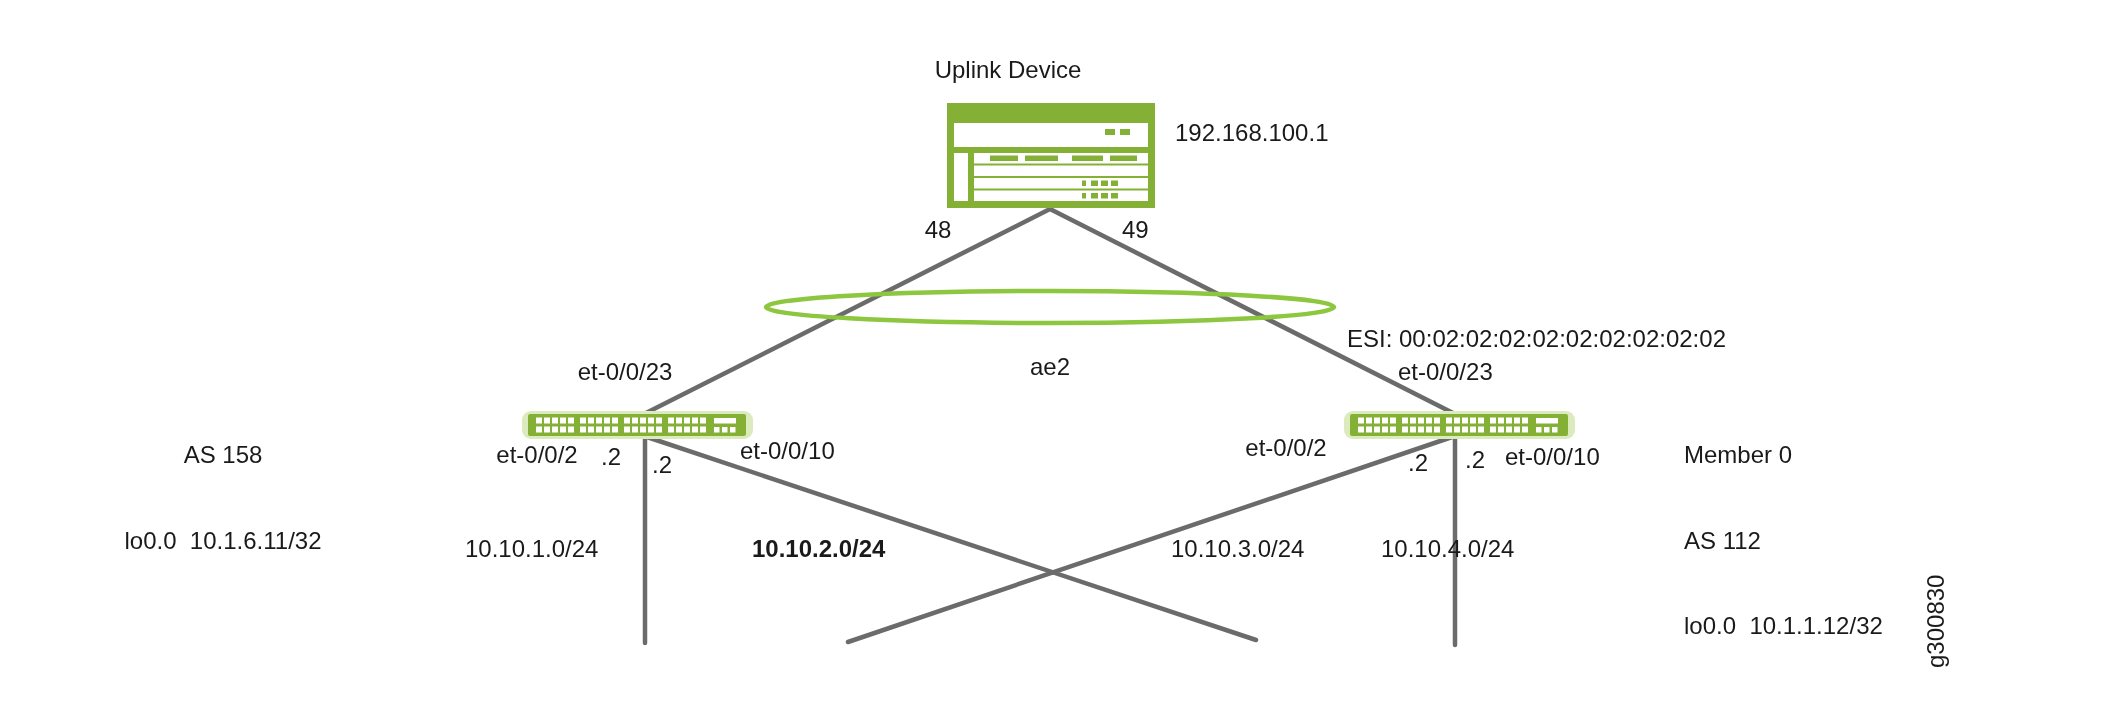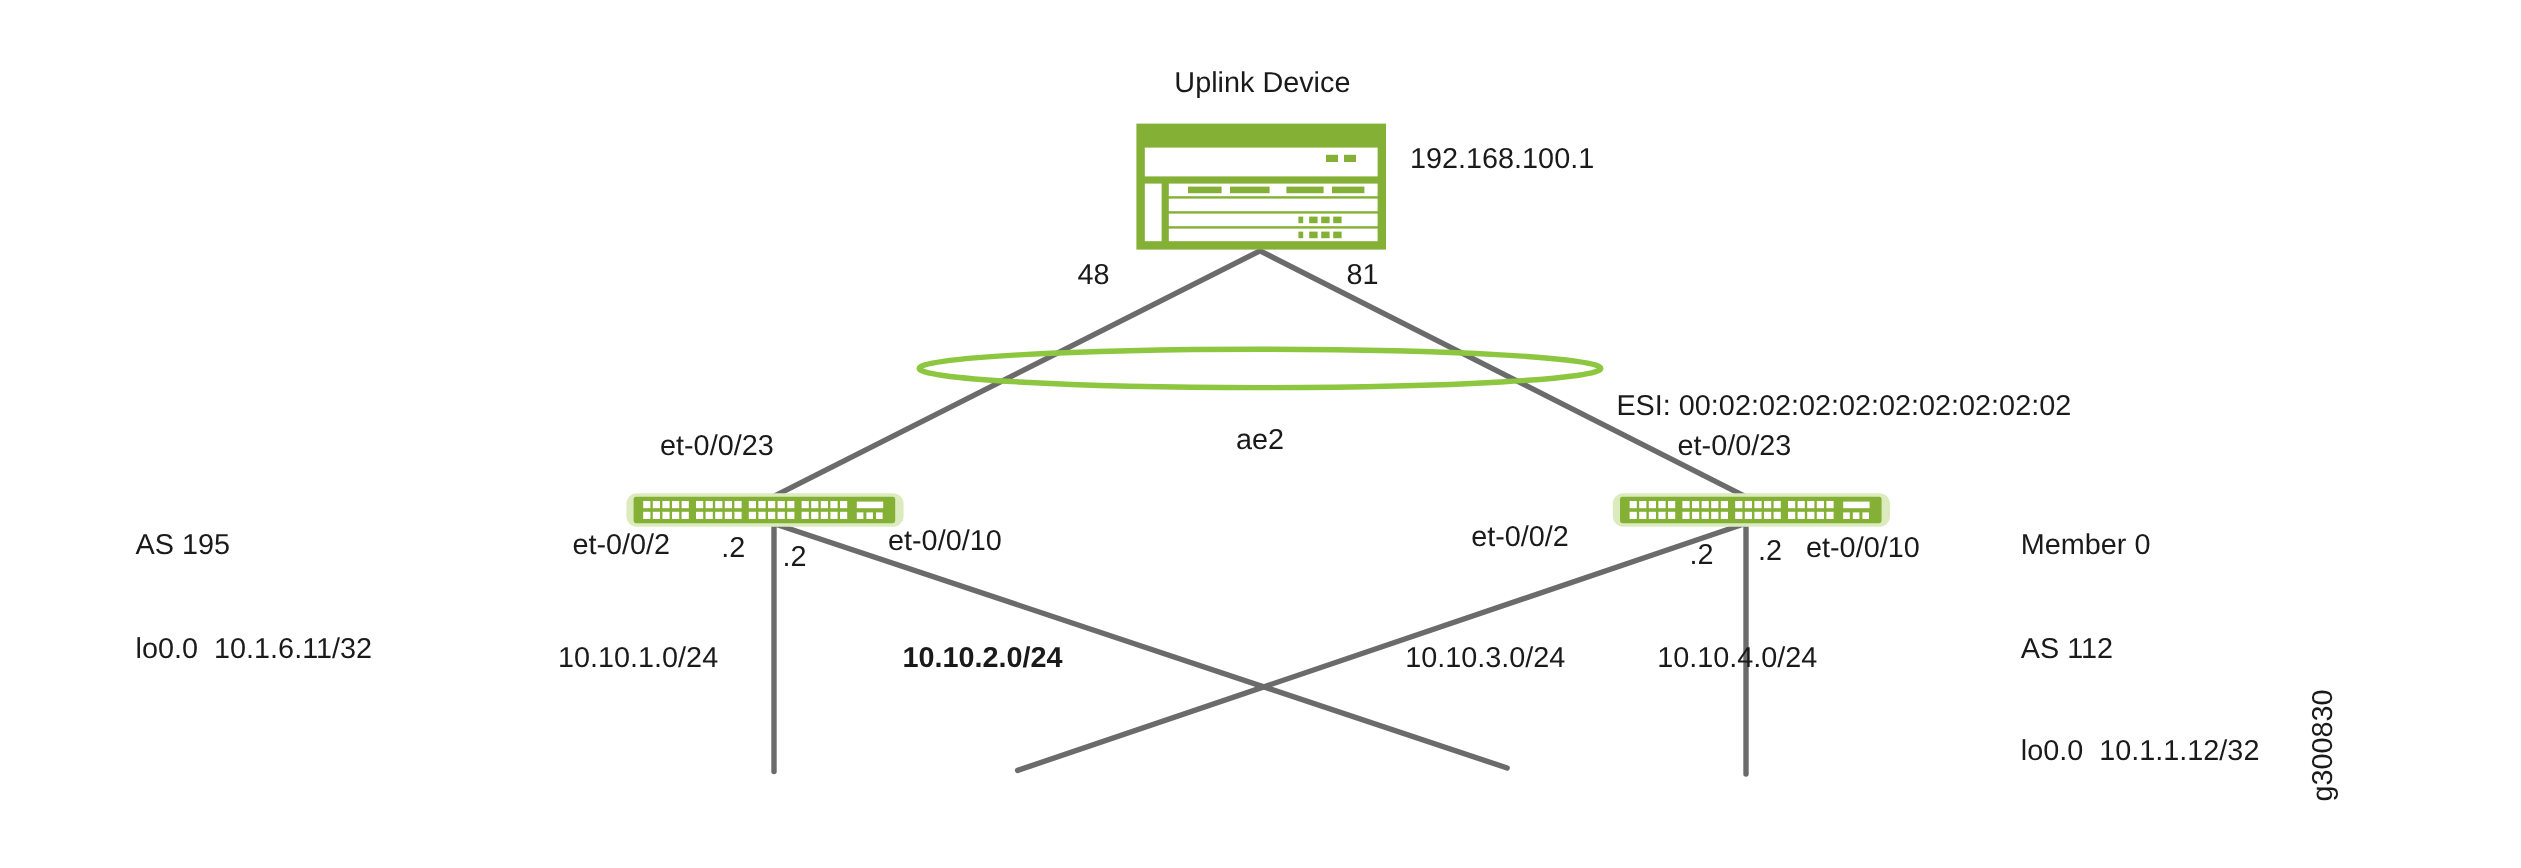--- a/index.html
+++ b/index.html
@@ -21,30 +21,30 @@
     left: 0;
     top: 0;
   }
   .lbl {
     position: absolute;
     font-size: 24px;
     line-height: 28px;
     white-space: pre;
     color: var(--text-color, #1a1a1a);
   }
-  .ra { text-align: left; }
+  .ra { text-align: center; }
   .ctr { text-align: center; }
   .link { stroke: var(--line-gray, #6b6b6b); stroke-width: 4.5; stroke-linecap: round; fill: none; }
   .lag  { stroke: var(--ellipse-green, #8dc63f); stroke-width: 4.5; fill: none; }
   .grn  { fill: var(--brand-green, #84b135); }
   .wht  { fill: #ffffff; }
   .glow { fill: var(--glow-green, #dcebbd); }
 
   
-  #uplink-title   { left: 952px;  top: 56px;  width: 200px; }
+  #uplink-title   { left: 908px;  top: 56px;  width: 200px; }
   #uplink-ip      { left: 1175px; top: 119px; }
   #port-48        { left: 898px;  top: 216px; width: 80px; }
   #port-49        { left: 1122px; top: 216px; }
   #esi-label      { left: 1347px; top: 295px; margin-top: 30px; }
   #ae2-label      { left: 1000px; top: 328px; width: 100px; margin-top: 25px; }
   #l-uplink-port  { left: 550px;  top: 358px; width: 150px; }
   #r-uplink-port  { left: 1398px; top: 358px; }
   #l-switch-info  { left: 113px;  top: 384px; width: 220px; line-height: 28.5px; }
   #r-switch-info  { left: 1684px; top: 384px; line-height: 28.5px; }
   #l-port-a       { left: 477px;  top: 441px; width: 120px; }
@@ -129,30 +129,30 @@
       <rect class="grn" x="164" y="90" width="7" height="5.5"></rect>
     </g>
 
     <use href="#switch-proto" x="528" y="414"></use>
     <use href="#switch-proto" x="1350" y="414"></use>
   </svg>
 
   <div class="lbl ctr" id="uplink-title">Uplink Device</div>
   <div class="lbl" id="uplink-ip">192.168.100.1</div>
   <div class="lbl ra" id="port-48">48</div>
-  <div class="lbl" id="port-49">81</div>
+  <div class="lbl" id="port-49">49</div>
 
   <div class="lbl" id="esi-label">ESI: 00:02:02:02:02:02:02:02:02:02</div>
   <div class="lbl ctr" id="ae2-label">ae2</div>
 
   <div class="lbl ra" id="l-uplink-port">et-0/0/23</div>
   <div class="lbl" id="r-uplink-port">et-0/0/23</div>
 
   <div class="lbl ra" id="l-switch-info">
-    <div>AS 195</div>
+    <div>AS 158</div>
     <div>lo0.0  10.1.6.11/32</div>
   </div>
   <div class="lbl" id="r-switch-info">
     <div>Member 0</div>
     <div>AS 112</div>
     <div>lo0.0  10.1.1.12/32</div>
   </div>
 
   <div class="lbl ra" id="l-port-a">et-0/0/2</div>
   <div class="lbl" id="l-addr-a">.2</div>

